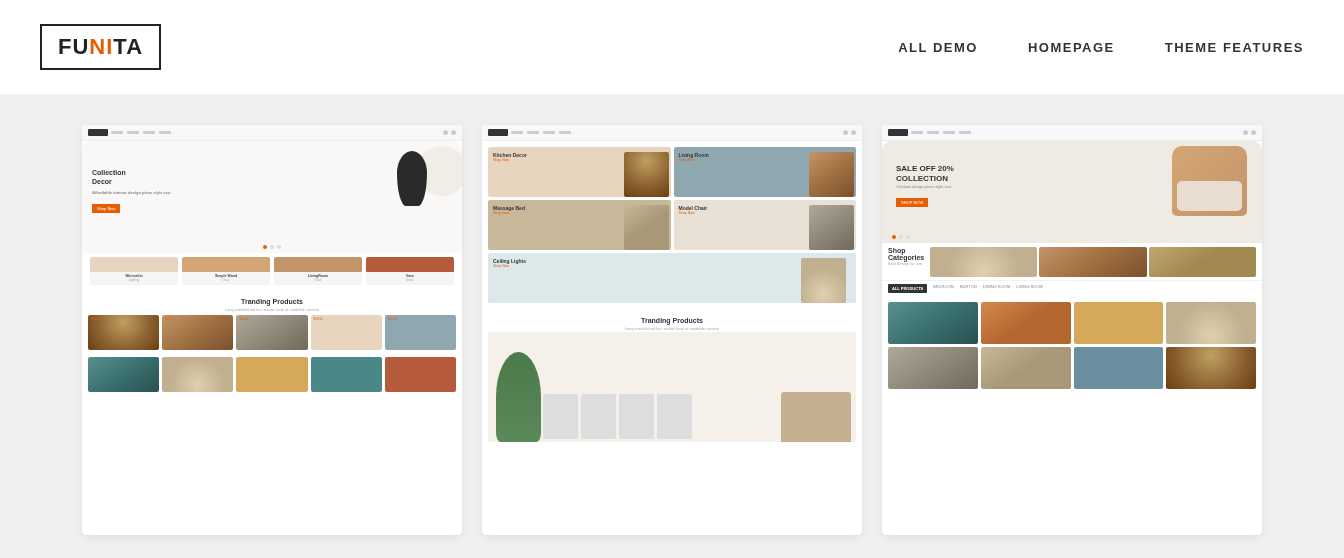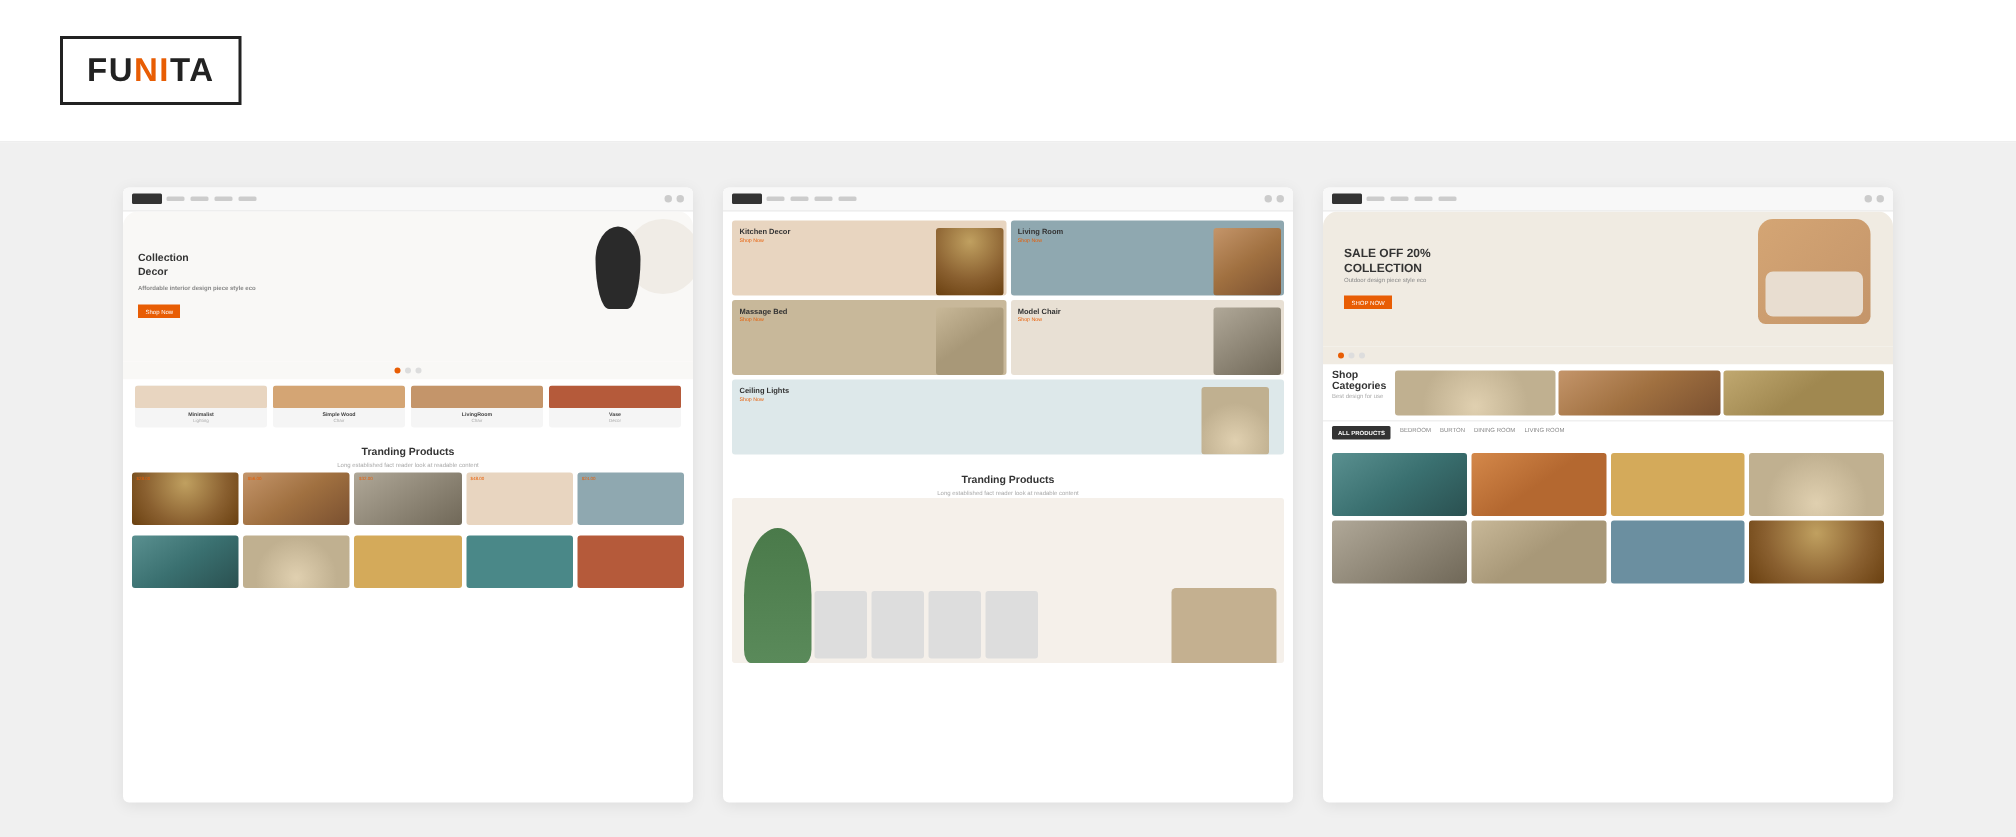--- a/index.html
+++ b/index.html
@@ -407,20 +407,25 @@
     .prod-table { background: linear-gradient(145deg, #c0a870 0%, #a08850 50%); }
   </style>
 </head>
 <body>
 
 <header class="header">
   <div class="logo-box">
     <span class="fu">FU</span><span class="ni">NI</span><span class="ta">TA</span>
   </div>
 
+  <nav class="nav">
+    <span class="nav-item">ALL DEMO</span>
+    <span class="nav-item">HOMEPAGE</span>
+    <span class="nav-item">THEME FEATURES</span>
+  </nav>
 
 </header>
 
 <div class="main-content">
   <div class="demo-grid">
 
     <div class="demo-card">
       <div class="demo-card-inner">
         <div class="mini-browser">
 

